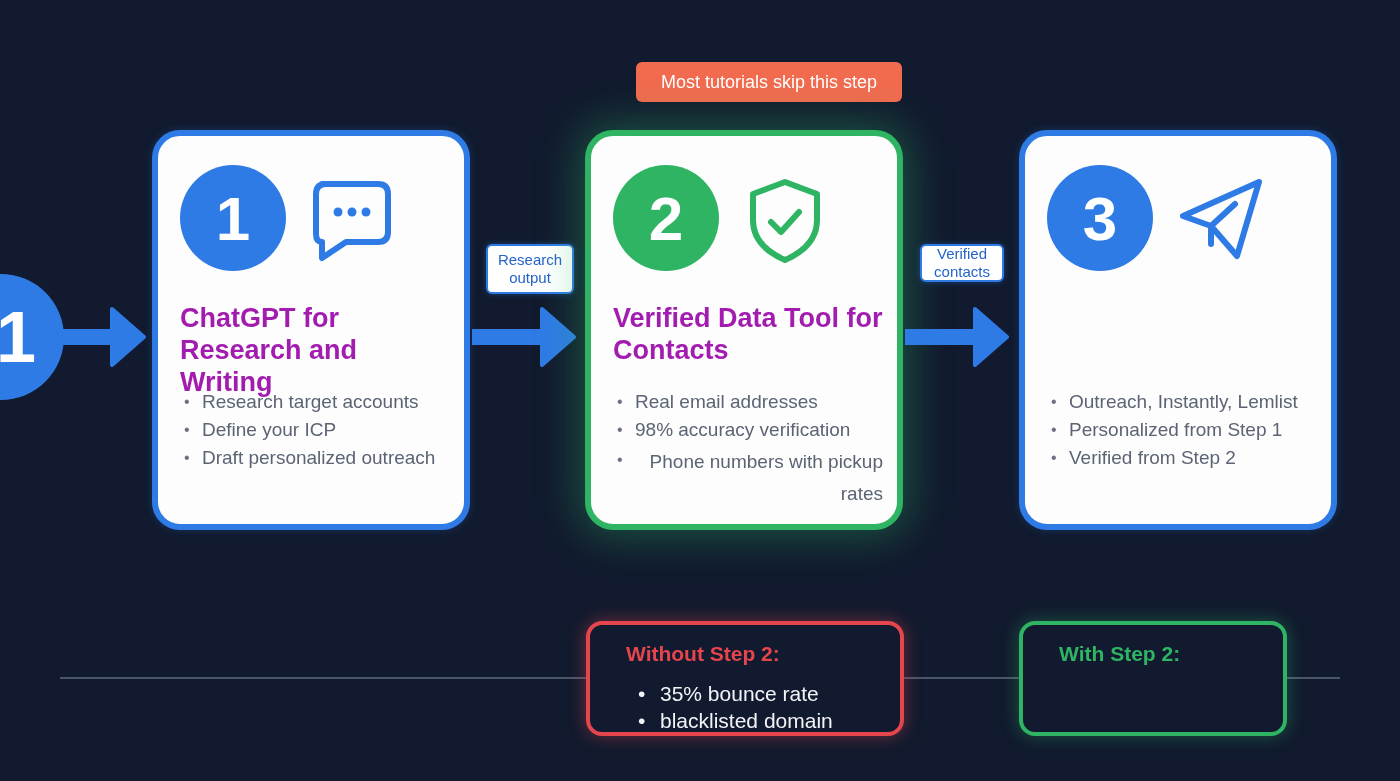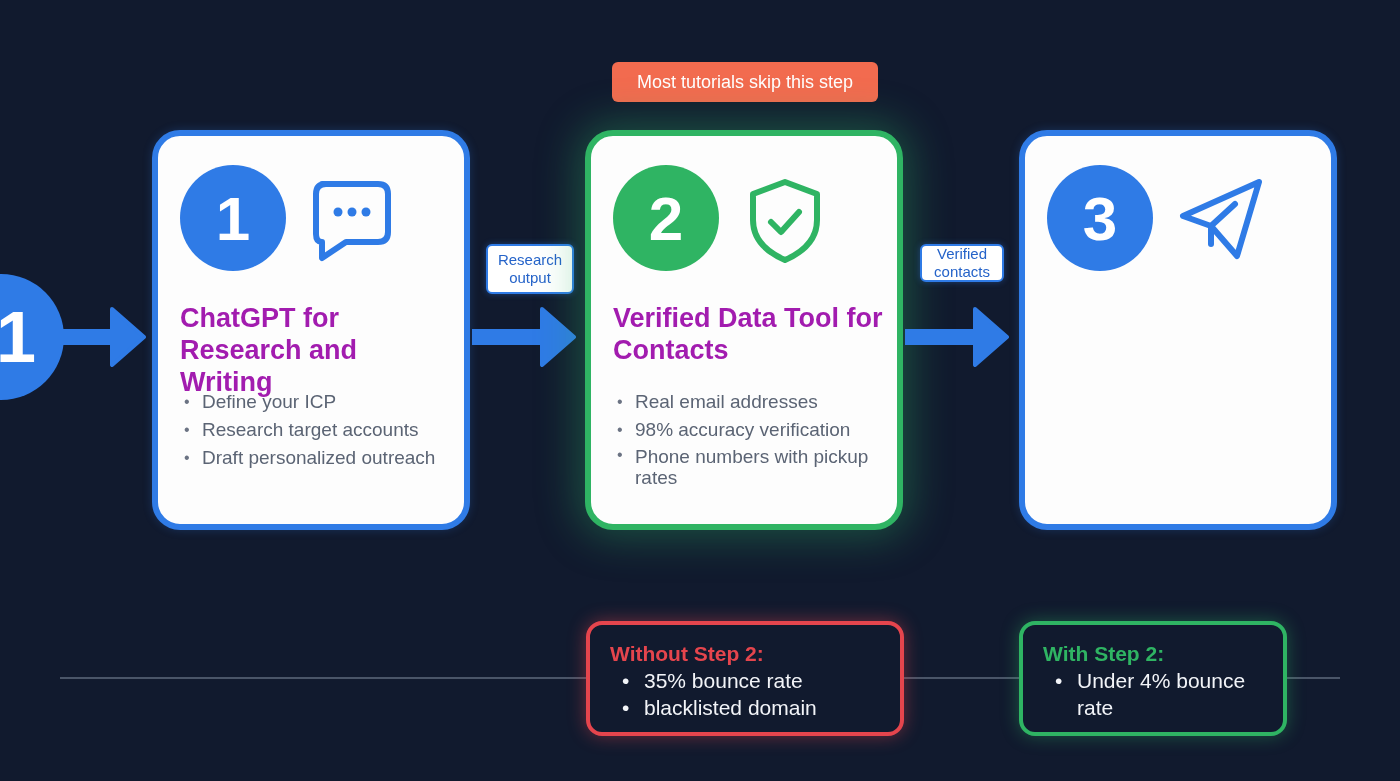--- a/index.html
+++ b/index.html
@@ -6,21 +6,21 @@
   html, body { width: 1400px; height: 781px; overflow: hidden; }
   body {
     background: #111a2e;
     font-family: "Liberation Sans", "DejaVu Sans", sans-serif;
     position: relative;
   }
   .abs { position: absolute; }
 
   
   .warn-badge {
-    left: 612px; top: 62px; width: 266px; height: 40px;
+    left: 636px; top: 62px; width: 266px; height: 40px;
     background: #f26b4f; border-radius: 6px;
     color: #fff; font-size: 18px; font-weight: 500;
     display: flex; align-items: center; justify-content: center;
   }
 
   
   .card {
     top: 130px; width: 318px; height: 400px;
     background: #fdfdfd; border-radius: 28px;
     border: 6px solid #2f7be6;
@@ -65,28 +65,28 @@
   .left-circle {
     left: -62px; top: 274px; width: 126px; height: 126px; border-radius: 50%;
     background: #2f7be6; color: #fff; font-size: 72px; font-weight: 700;
     display: flex; align-items: center; justify-content: flex-end; padding-right: 28px;
   }
 
   
   .hline { left: 60px; top: 677px; width: 1280px; height: 2px; background: #4a5568; }
   .outcome {
     top: 621px; height: 115px; border-radius: 16px; background: #111a2e;
-    padding: 16px 20px; color: #f2f4f8;
+    padding: 16px 36px; color: #f2f4f8;
   }
   .outcome.red { left: 586px; width: 318px; border: 4px solid #e5454d; box-shadow: 0 0 18px rgba(229,69,77,0.45); }
   .outcome.green { left: 1019px; width: 268px; border: 4px solid #2fb463; box-shadow: 0 0 18px rgba(47,180,99,0.4); }
   .outcome-title { font-size: 21px; font-weight: 700; line-height: 26px; }
   .red .outcome-title { color: #e5454d; }
   .green .outcome-title { color: #2fb463; }
-  .outcome-list { list-style: none; font-size: 21px; line-height: 27px; padding-left: 12px; }
+  .outcome-list { list-style: none; font-size: 21px; line-height: 27px; padding-left: 12px; margin-top: 13px; }
   .outcome-list li { position: relative; padding-left: 22px; }
   .outcome-list li::before { content: "\2022"; position: absolute; left: 0; top: 0; }
 </style>
 </head>
 <body>
 
 <div class="abs warn-badge">Most tutorials skip this step</div>
 
 <div class="abs left-circle">
   <span>1</span>
@@ -99,69 +99,73 @@
 <div class="abs card blue" style="left:152px;">
   <div class="num-circle">1</div>
   <svg class="card-icon" viewBox="0 0 90 90">
     <path d="M14 8 H70 Q80 8 80 18 V56 Q80 66 70 66 H38 L14 82 V66 Q8 66 8 58 V18 Q8 8 18 8 Z" fill="none" stroke="#2f7be6" stroke-width="6" stroke-linejoin="round"></path>
     <circle cx="30" cy="36" r="4.5" fill="#2f7be6"></circle>
     <circle cx="44" cy="36" r="4.5" fill="#2f7be6"></circle>
     <circle cx="58" cy="36" r="4.5" fill="#2f7be6"></circle>
   </svg>
   <div class="card-title">ChatGPT for Research and Writing</div>
   <ul class="card-list">
+    <li>Research target accounts</li>
     <li>Define your ICP</li>
-    <li>Research target accounts</li>
     <li>Draft personalized outreach</li>
   </ul>
 </div>
 
 <div class="abs label-box" style="left:486px; top:244px; width:88px; height:50px;">Research output</div>
 <svg class="abs arrow" style="left:472px; top:307px; width:106px;" viewBox="0 0 106 60">
   <rect x="0" y="22" width="74" height="16" fill="#2f7be6"></rect>
   <polygon points="70,2 102,30 70,58" fill="#2f7be6" stroke="#2f7be6" stroke-linejoin="round" stroke-width="4"></polygon>
 </svg>
 
 <div class="abs card green" style="left:585px;">
   <div class="num-circle">2</div>
   <svg class="card-icon" style="left:156px; top:40px;" viewBox="0 0 90 90">
     <path d="M38 6 L70 18 V44 Q70 70 38 84 Q6 70 6 44 V18 Z" fill="none" stroke="#2fb463" stroke-width="6" stroke-linejoin="round"></path>
     <polyline points="24,46 34,56 52,36" fill="none" stroke="#2fb463" stroke-width="6" stroke-linecap="round" stroke-linejoin="round"></polyline>
   </svg>
   <div class="card-title">Verified Data Tool for Contacts</div>
   <ul class="card-list">
     <li>Real email addresses</li>
     <li>98% accuracy verification</li>
-    <li style="line-height:21px; padding-top:2px;">Phone numbers with pickup rates</li>
+    <li style="line-height:32px; padding-top:2px;text-align:right;">Phone numbers with pickup rates</li>
   </ul>
 </div>
 
 <div class="abs label-box" style="left:920px; top:244px; width:84px; height:38px;">Verified contacts</div>
 <svg class="abs arrow" style="left:905px; top:307px; width:106px;" viewBox="0 0 106 60">
   <rect x="0" y="22" width="74" height="16" fill="#2f7be6"></rect>
   <polygon points="70,2 102,30 70,58" fill="#2f7be6" stroke="#2f7be6" stroke-linejoin="round" stroke-width="4"></polygon>
 </svg>
 
 <div class="abs card blue" style="left:1019px;">
   <div class="num-circle">3</div>
   <svg class="card-icon" style="left:150px; top:38px;" viewBox="0 0 90 90">
     <polygon points="84,8 8,42 36,52 62,82" fill="none" stroke="#2f7be6" stroke-width="6" stroke-linejoin="round"></polygon>
     <line x1="36" y1="52" x2="60" y2="30" stroke="#2f7be6" stroke-width="6" stroke-linecap="round"></line>
     <line x1="36" y1="52" x2="36" y2="70" stroke="#2f7be6" stroke-width="6" stroke-linecap="round"></line>
   </svg>
+  <ul class="card-list">
+    <li>Outreach, Instantly, Lemlist</li>
+    <li>Personalized from Step 1</li>
+    <li>Verified from Step 2</li>
+  </ul>
 </div>
 
 <div class="abs hline"></div>
 
 <div class="abs outcome red">
   <div class="outcome-title">Without Step 2:</div>
   <ul class="outcome-list">
     <li>35% bounce rate</li>
     <li>blacklisted domain</li>
   </ul>
 </div>
 
 <div class="abs outcome green">
   <div class="outcome-title">With Step 2:</div>
   <ul class="outcome-list">
-    <li>Under 4% bounce rate</li>
   </ul>
 </div>
 
 </body></html>

